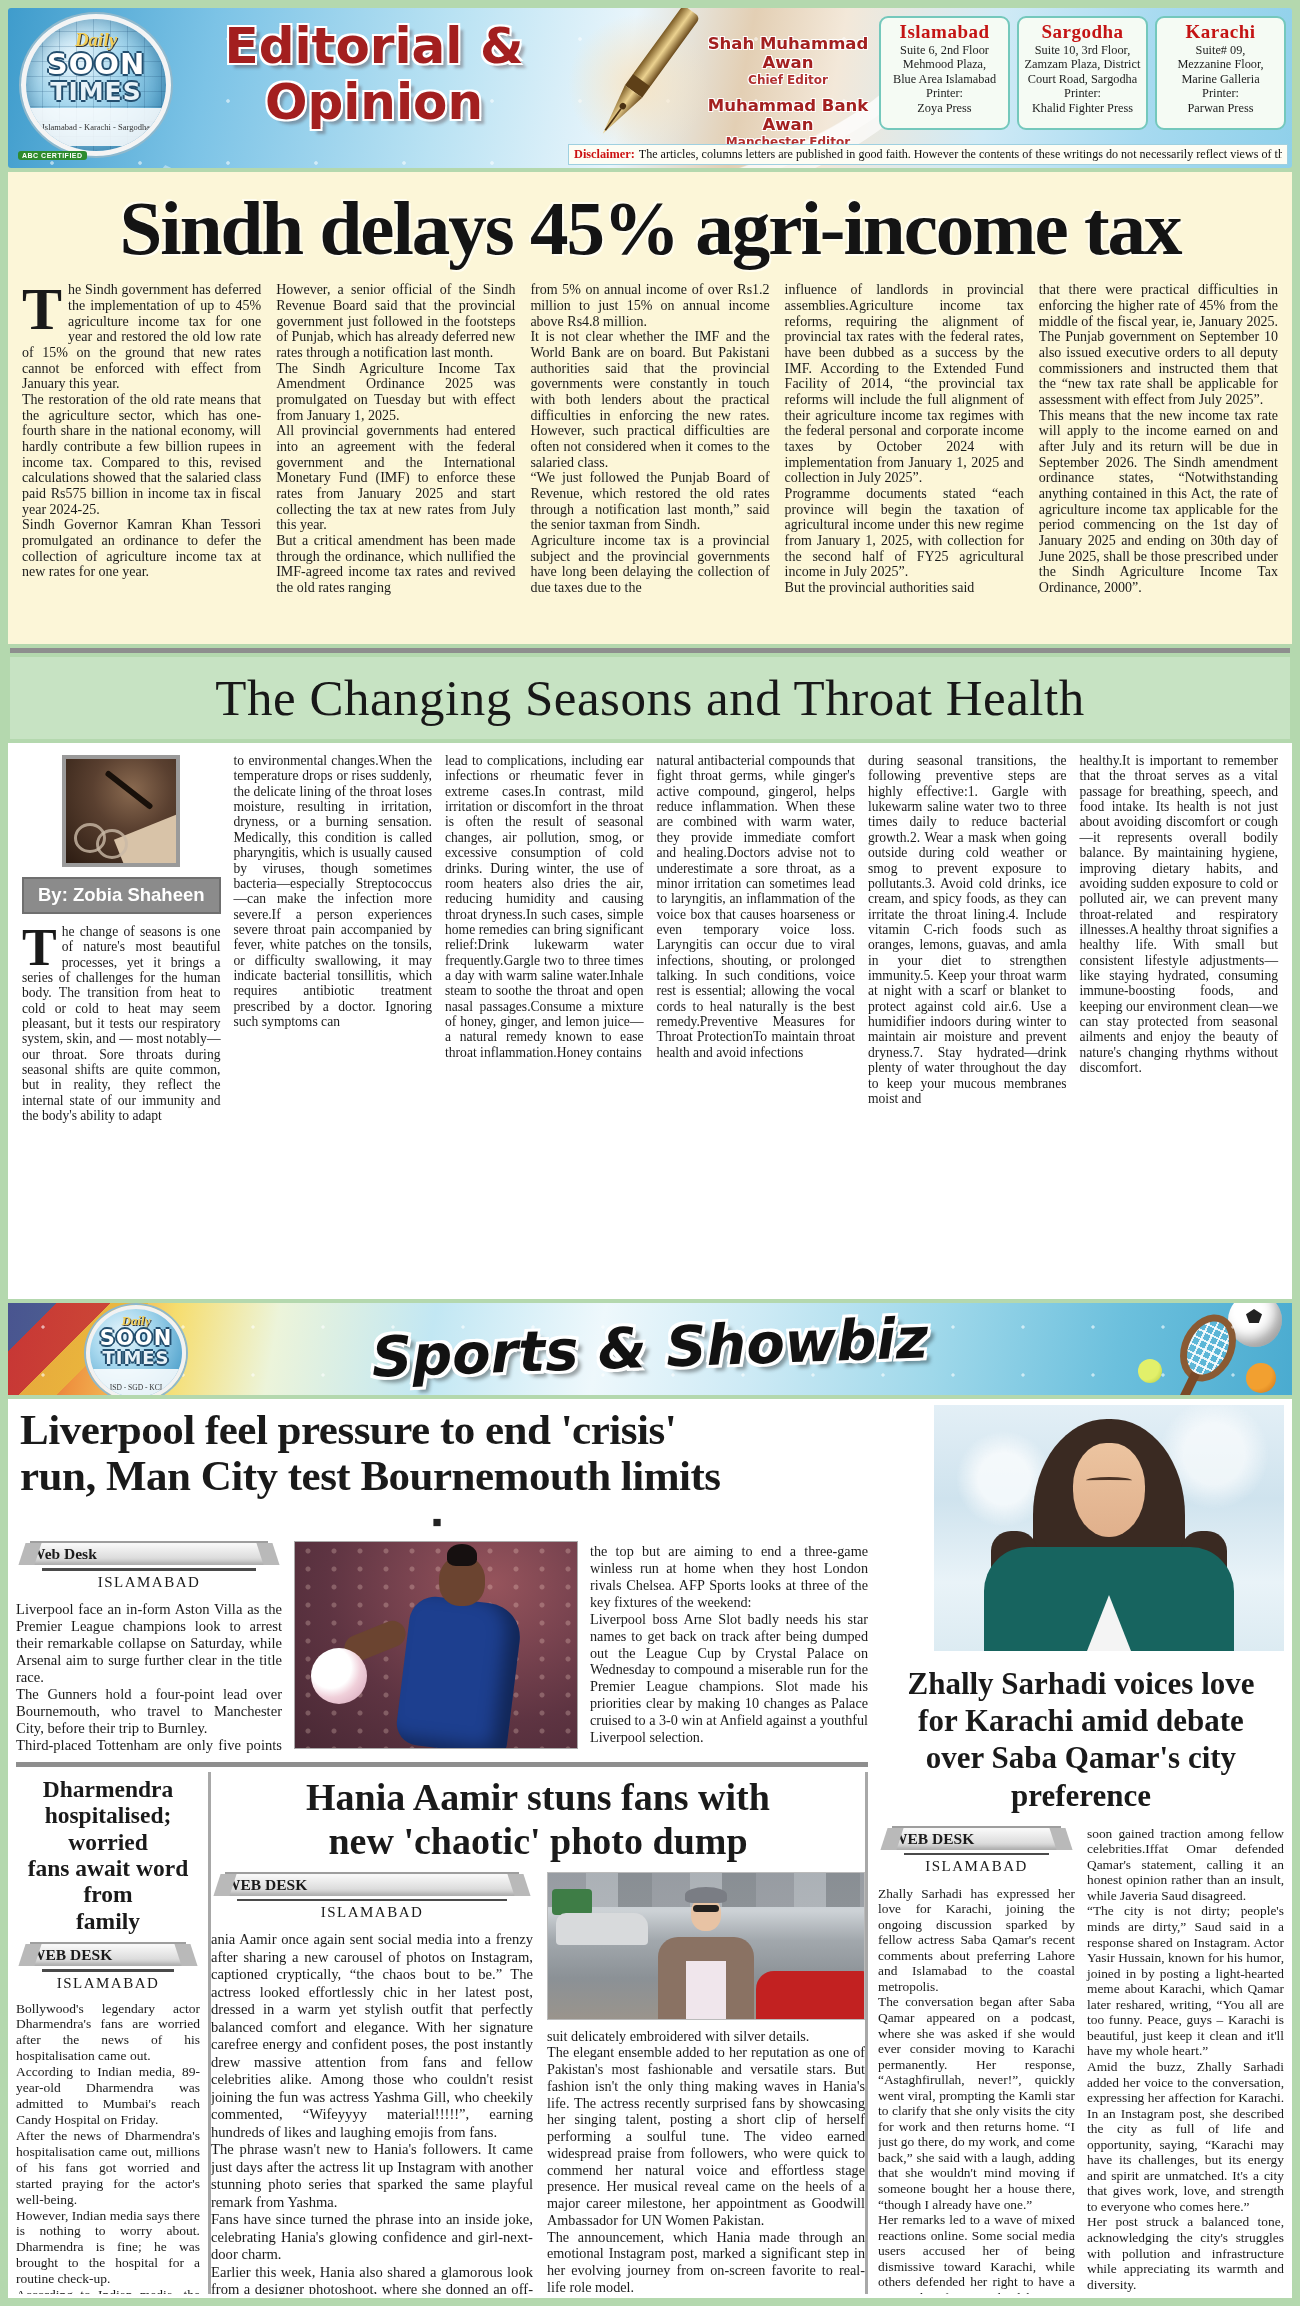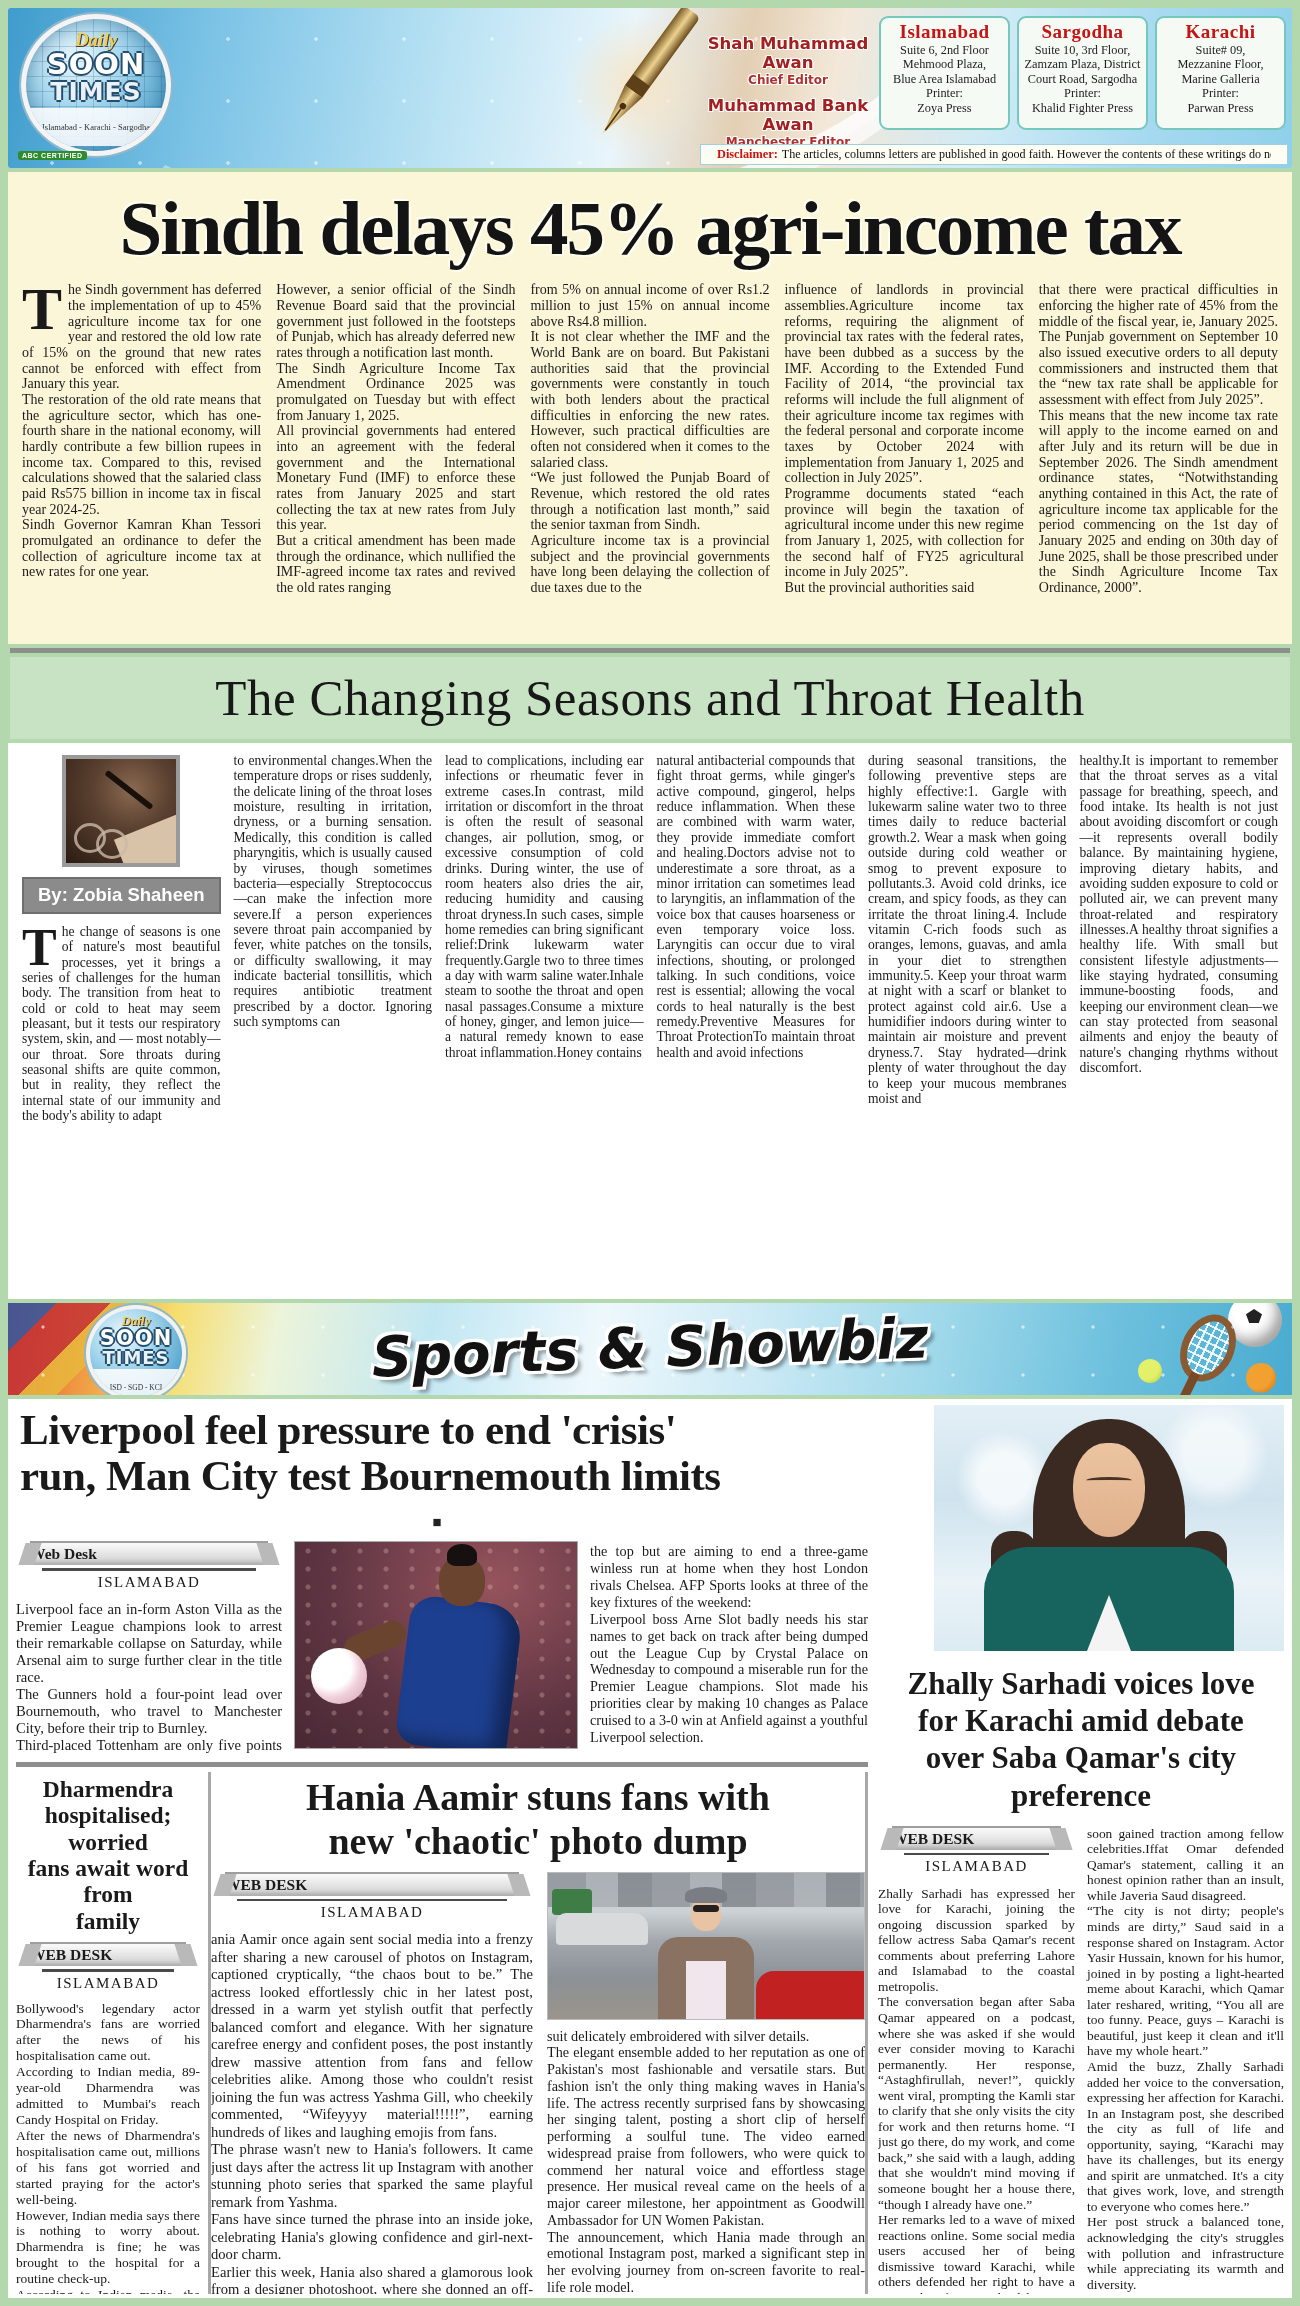--- a/index.html
+++ b/index.html
@@ -40,22 +40,22 @@
     text-shadow:-1px -1px 0 #fff,1px -1px 0 #fff,-1px 1px 0 #fff,1px 1px 0 #fff;}
   .editor-role{font-family:"DejaVu Sans",sans-serif;font-weight:700;font-size:12px;color:#b03030;margin:1px 0 9px;
     text-shadow:-1px -1px 0 #fff,1px -1px 0 #fff,-1px 1px 0 #fff,1px 1px 0 #fff;}
   .offices{position:absolute;right:6px;top:8px;display:flex;gap:7px;z-index:3;}
   .office{width:131px;height:114px;background:#f5fbf4;border:2px solid #74c8bc;border-radius:9px;
     text-align:center;padding:3px 2px;box-sizing:border-box;}
   .office-city{font-weight:bold;font-size:19px;color:#c41414;letter-spacing:.5px;}
   .office-address{font-size:12.3px;line-height:1.16;color:#1d1d1d;white-space:pre-line;}
   .office-printer-label{font-size:12.3px;color:#1d1d1d;}
   .office-printer{font-size:12.3px;color:#1d1d1d;}
-  .disclaimer{position:absolute;right:4px;bottom:3px;width:588px;height:21px;background:#fdfdf4;
-    border:1px solid #9fd0e0;display:flex;align-items:center;padding:0 16px;box-sizing:border-box;z-index:3;}
+  .disclaimer{position:absolute;right:4px;bottom:3px;width:720px;height:21px;background:#fdfdf4;
+    border:1px solid #9fd0e0;display:flex;align-items:center;padding:0 5px;box-sizing:border-box;z-index:3;}
   .disclaimer-label{color:#cc1111;font-weight:bold;font-size:12.3px;margin-right:4px;white-space:nowrap;}
   .disclaimer-text{font-size:12.1px;color:#111;white-space:nowrap;overflow:hidden;}
   
   .lead-section{flex:0 0 472px;background:#fcf6d8;box-sizing:border-box;padding:8px 14px 6px;overflow:hidden;}
   .lead-headline{font-size:77px;font-weight:bold;text-align:center;letter-spacing:-2px;line-height:1.25;color:#141414;
     text-shadow:2px 2px 0 #fffdf0,-2px -2px 0 #fffdf0;}
   .lead-cols{display:flex;gap:15px;height:327px;overflow:hidden;margin-top:6px;}
   .lead-col{flex:1;font-size:14px;line-height:1.12;}
   .dropcap-lead::first-letter{font-size:60px;font-weight:bold;float:left;line-height:.78;padding:4px 6px 0 0;}
   
@@ -193,20 +193,22 @@
     <div class="mh-swish2"></div>
     <div class="logo-badge">
       <div class="logo-circle">
         <div class="logo-daily">Daily</div>
         <div class="logo-soon">SOON</div>
         <div class="logo-times">TIMES</div>
         <div class="logo-cities">Islamabad - Karachi - Sargodha</div>
       </div>
       <div class="abc-badge">ABC CERTIFIED</div>
     </div>
+    <div class="ed-title">Editorial &amp;
+Opinion</div>
     <div class="pen-art">
       <svg width="160" height="160" viewBox="0 0 120 150">
         <defs>
           <radialGradient id="glow">
               <stop offset="0" stop-color="#f6e4c4" stop-opacity=".95"></stop>
               <stop offset="1" stop-color="#f6e4c4" stop-opacity="0"></stop>
             </radialGradient>
           <linearGradient id="gold" x1="0" y1="0" x2="1" y2="0">
               <stop offset="0" stop-color="#7a5a24"></stop>
               <stop offset=".5" stop-color="#ecd290"></stop>

